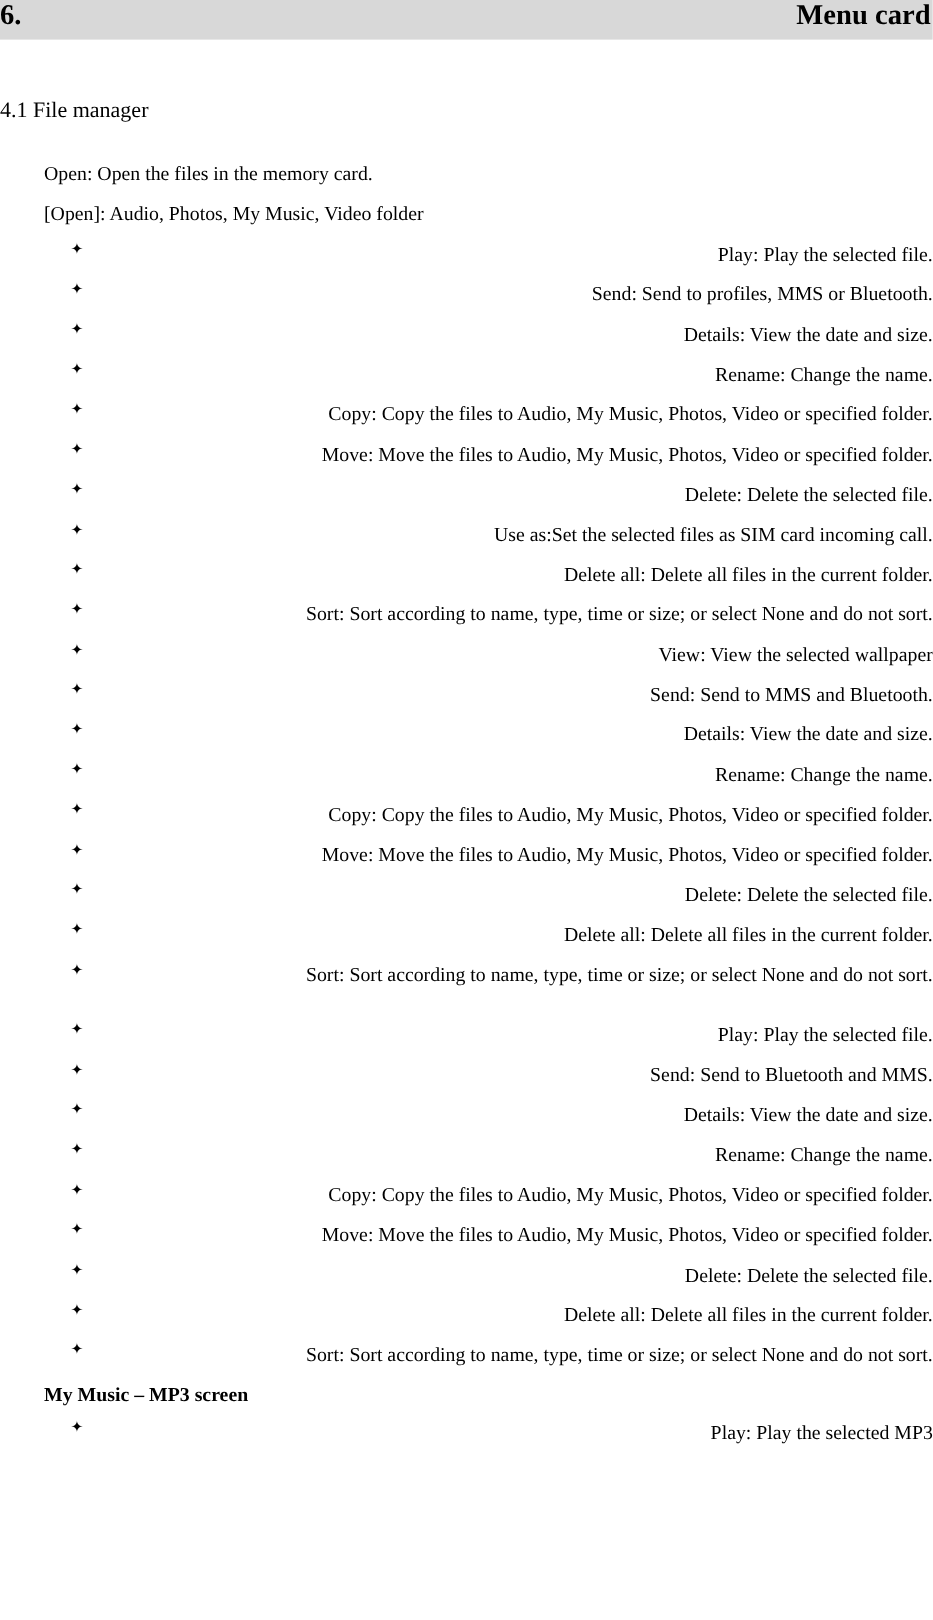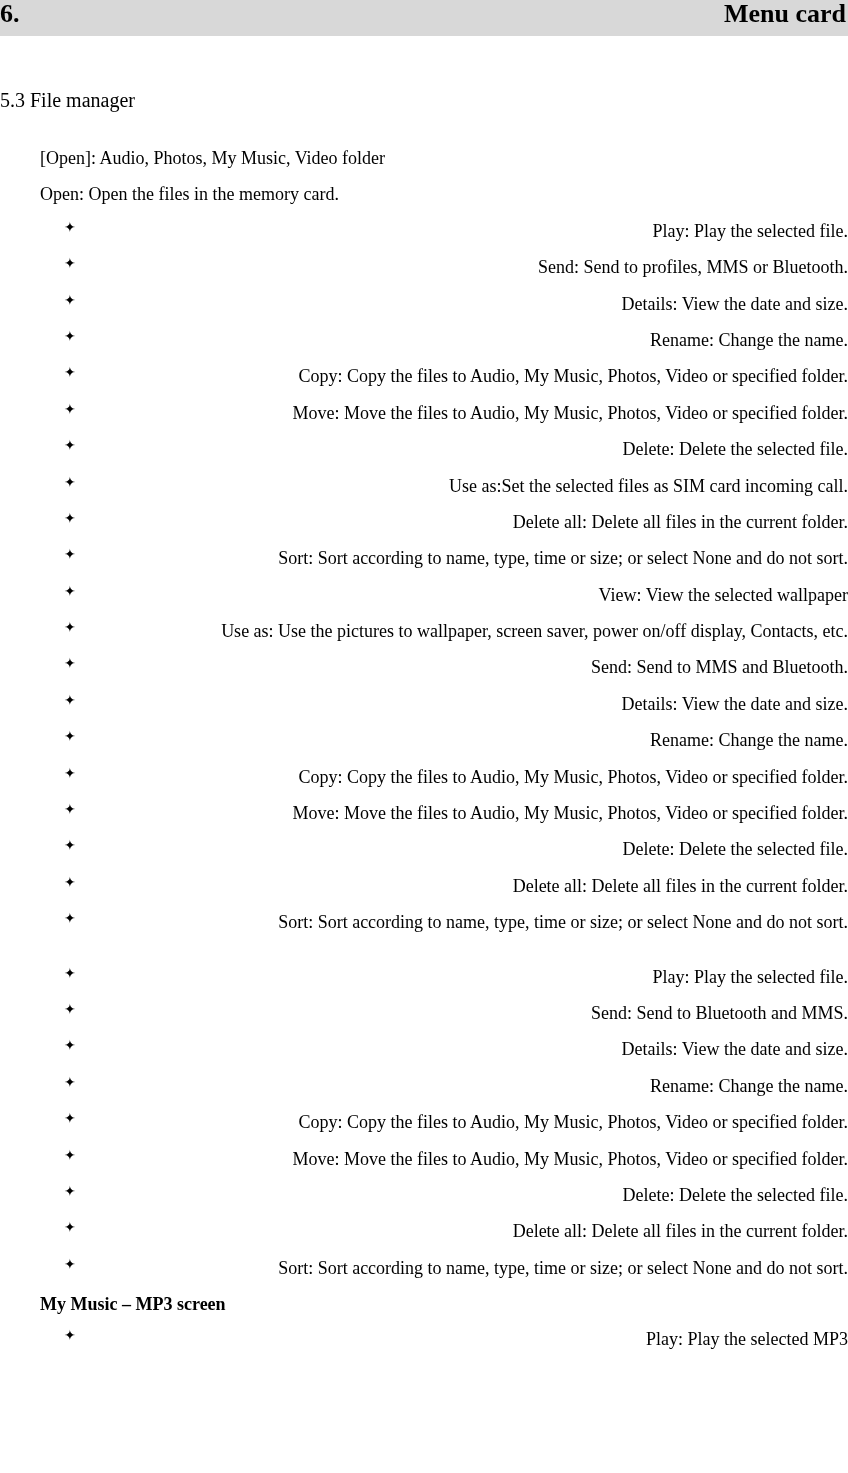--- a/index.html
+++ b/index.html
@@ -53,43 +53,42 @@
 </style>
 </head>
 <body>
 
 <div class="chapter-header">
   <span class="chapter-number">6.</span>
   <span class="chapter-title">Menu card</span>
 </div>
 
 <div class="content">
-  <div class="section-heading">5.3 File manager</div>
+  <div class="section-heading">4.1 File manager</div>
 
   <div class="body-block">
 
+    <div class="para">Open: Open the files in the memory card.</div>
     <div class="para">[Open]: Audio, Photos, My Music, Video folder</div>
-    <div class="para">Open: Open the files in the memory card.</div>
 
     <div id="folders-container">
         <ul class="bullet-list">
           <li>Play: Play the selected file.</li>
           <li>Send: Send to profiles, MMS or Bluetooth.</li>
           <li>Details: View the date and size.</li>
           <li>Rename: Change the name.</li>
           <li>Copy: Copy the files to Audio, My Music, Photos, Video or specified folder.</li>
           <li>Move: Move the files to Audio, My Music, Photos, Video or specified folder.</li>
           <li>Delete: Delete the selected file.</li>
           <li>Use as:Set the selected files as SIM card incoming call.</li>
           <li>Delete all: Delete all files in the current folder.</li>
           <li>Sort: Sort according to name, type, time or size; or select None and do not sort.</li>
         </ul>
         <ul class="bullet-list">
           <li>View: View the selected wallpaper</li>
-          <li>Use as: Use the pictures to wallpaper, screen saver, power on/off display, Contacts, etc.</li>
           <li>Send: Send to MMS and Bluetooth.</li>
           <li>Details: View the date and size.</li>
           <li>Rename: Change the name.</li>
           <li>Copy: Copy the files to Audio, My Music, Photos, Video or specified folder.</li>
           <li>Move: Move the files to Audio, My Music, Photos, Video or specified folder.</li>
           <li>Delete: Delete the selected file.</li>
           <li>Delete all: Delete all files in the current folder.</li>
           <li>Sort: Sort according to name, type, time or size; or select None and do not sort.</li>
         </ul>
         <div class="spacer"></div>

